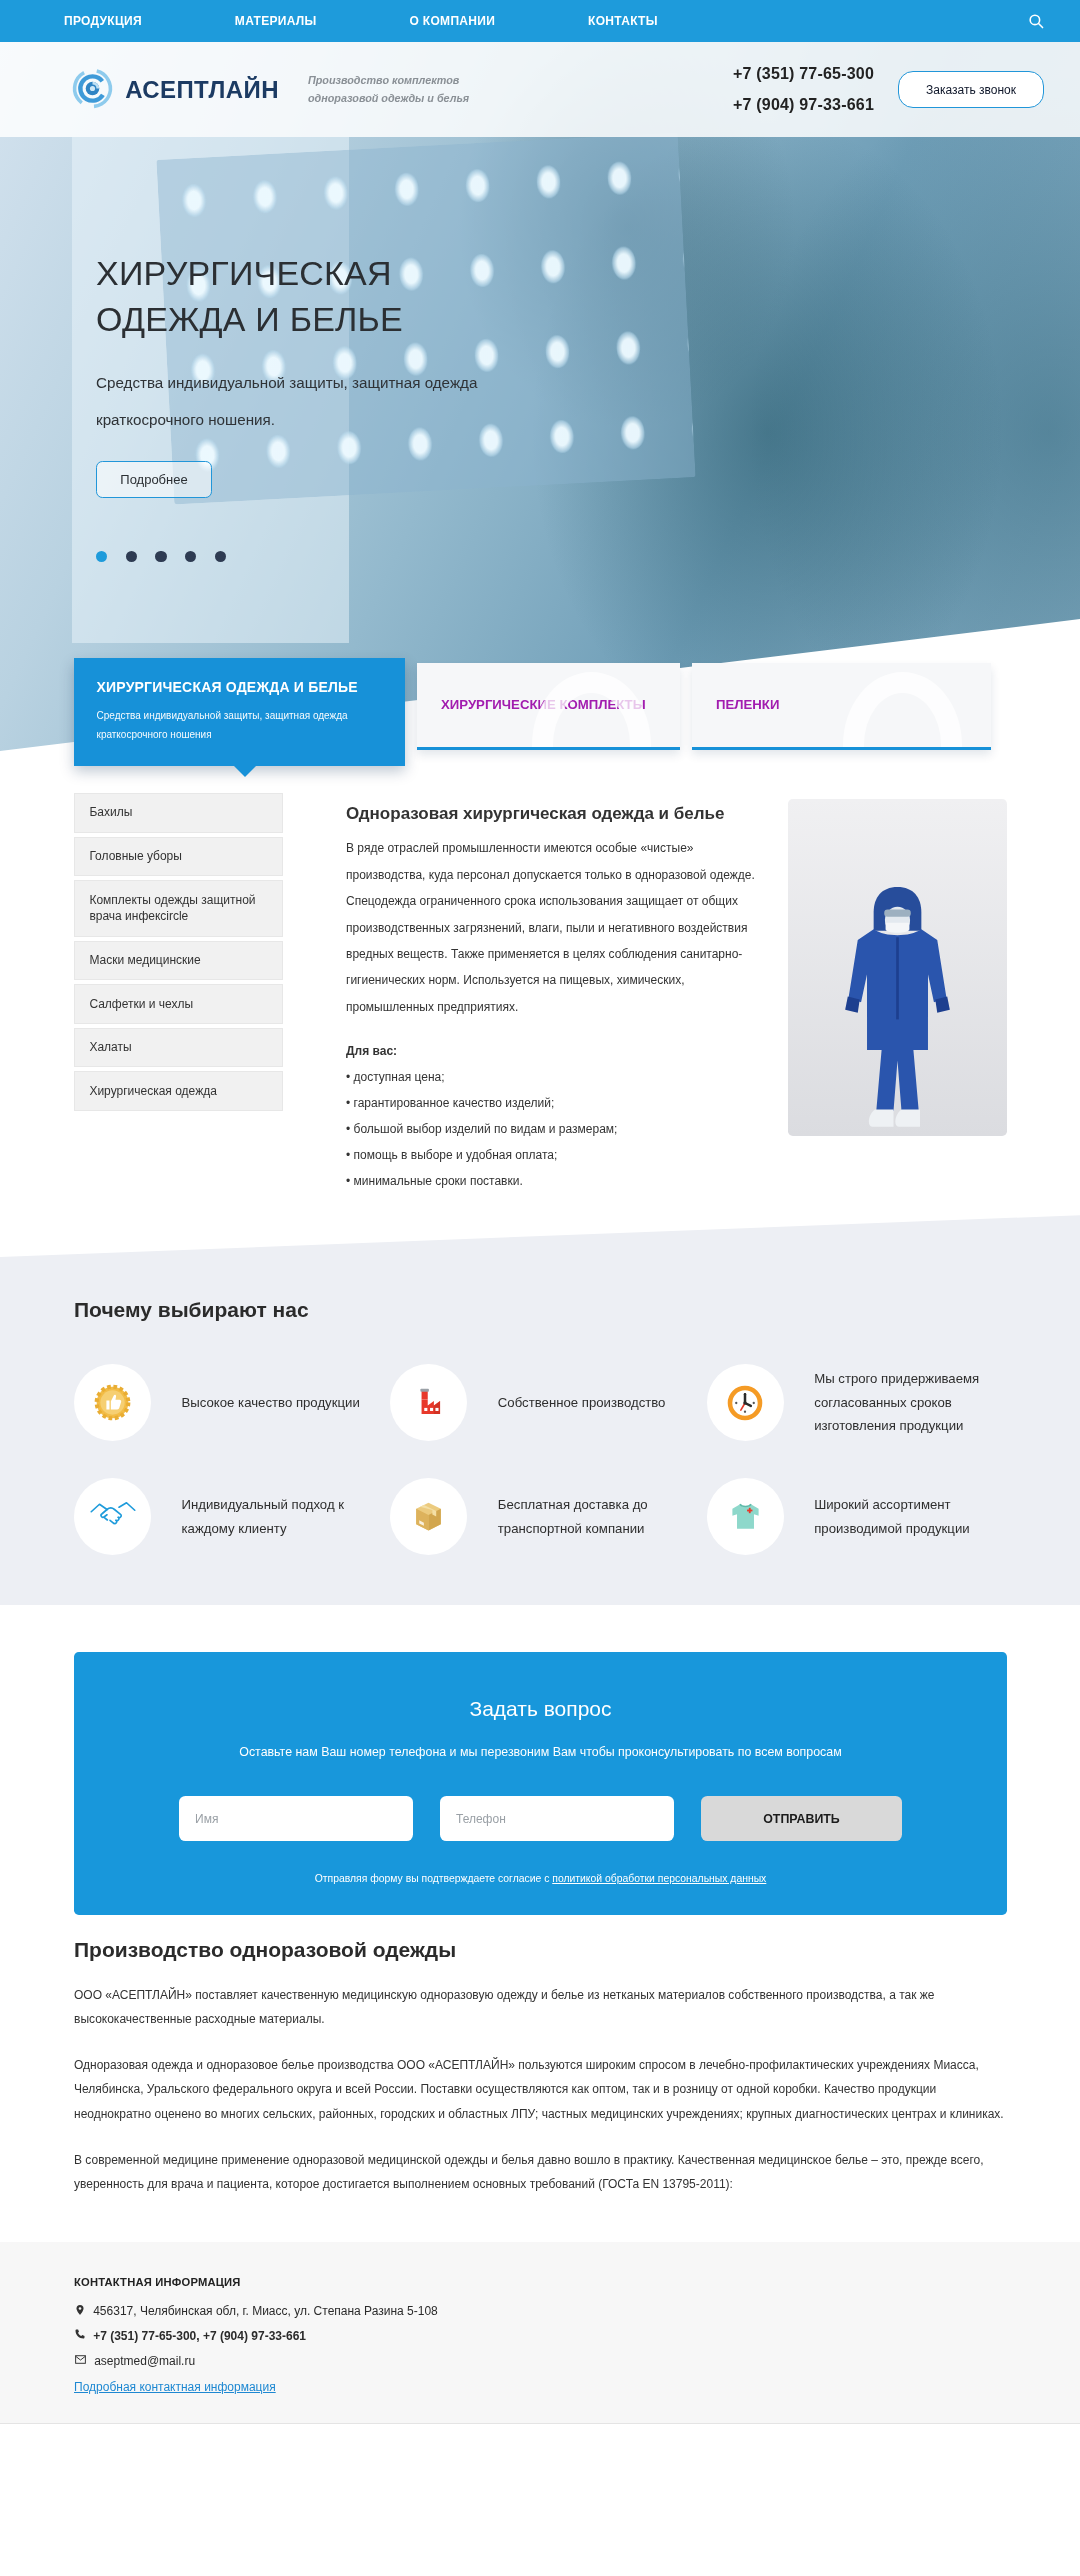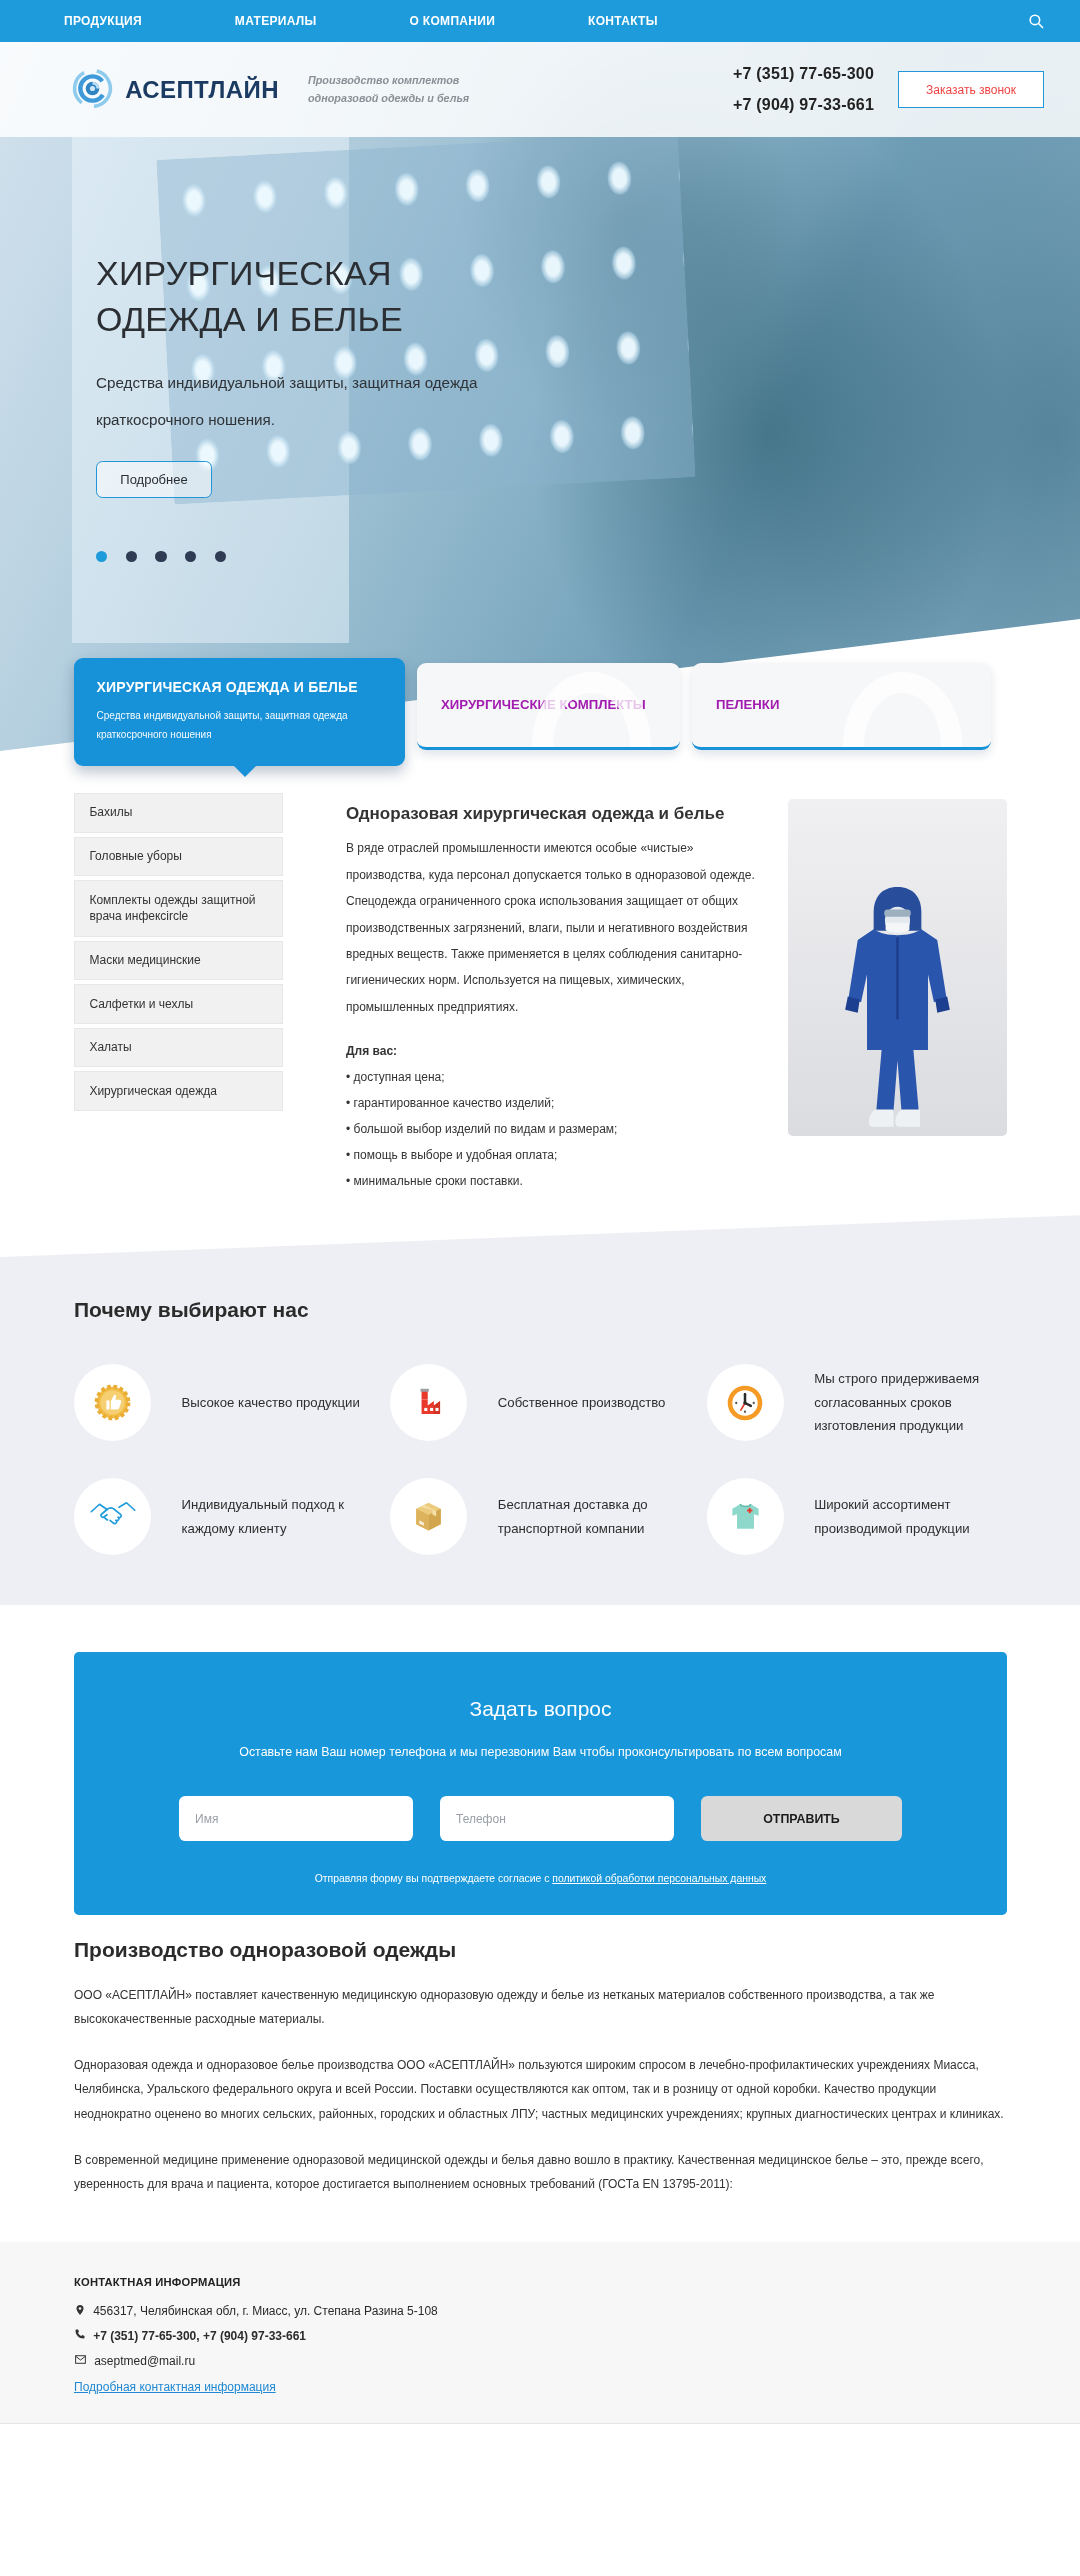--- a/index.html
+++ b/index.html
@@ -28,33 +28,33 @@
     background-size:71px 85px; }
   .hero-wedge { position:absolute; left:0; bottom:0; width:100%; height:132px; background:#fff;
     clip-path:polygon(0 100%, 100% 0, 100% 100%); }
 
   
   .hdr { position:relative; z-index:3; height:95px; background:rgba(255,255,255,.84); display:flex; align-items:center; padding:0 37px 0 71px; }
   .brand { display:flex; align-items:center; gap:11.2px; cursor:pointer; }
   .brandname { font-size:24px; font-weight:700; color:#1c3b63; letter-spacing:0.4px; }
   .tagline { margin-left:29px; width:173px; font-size:10.8px; font-style:italic; font-weight:700; color:#8a9096; line-height:1.6; }
   .phones { margin-left:auto; font-size:16px; font-weight:700; color:#222; line-height:1.9; letter-spacing:0.2px; }
-  .callback { margin-left:24px; width:146px; height:37px; background:#fff; border:1.6px solid #2196d9; border-radius:0; font-size:12px; color:#ef4444; font-family:inherit; cursor:pointer; }
+  .callback { margin-left:24px; width:146px; height:37px; background:#fff; border:1.6px solid #2196d9; border-radius:15px; font-size:12px; color:#0f172a; font-family:inherit; cursor:pointer; }
 
   .hero-content { position:relative; z-index:2; padding:114px 16px 0 96px; }
   .hero-content h1 { margin:0; font-size:34px; font-weight:400; color:#2b2f33; line-height:1.35; letter-spacing:0.2px; }
   .hero-sub { margin:21px 0 0; width:465px; font-size:15.2px; color:#2f3337; line-height:2.45; }
   .more { margin-top:22.5px; width:116px; height:37px; border:1.6px solid #2196d9; border-radius:6.4px; background:rgba(255,255,255,.55); font-size:13px; color:#2b2f33; font-family:inherit; cursor:pointer; }
   .dots { margin-top:53px; display:flex; gap:18.5px; }
   .dot { width:11.2px; height:11.2px; border-radius:50%; background:#2e3b52; cursor:pointer; }
   .dot.active { background:#1e9bdb; }
 
   
   .tabsrow { position:absolute; z-index:4; left:74px; top:616px; display:flex; gap:12px; align-items:flex-start; }
-  .tab { border-radius:9px; cursor:pointer; }
+  .tab { border-radius:0; cursor:pointer; }
   .tab-active { width:331px; min-height:108px; background:#1791d8; color:#fff; padding:21px 22.5px 16px; position:relative; box-shadow:0 6.4px 13px rgba(0,40,80,.25); }
   .tab-active::after { content:""; position:absolute; left:160px; top:100%; border:11.2px solid transparent; border-top-color:#1791d8; }
   .tab-t { font-size:14px; font-weight:700; letter-spacing:0.2px; }
   .tab-s { margin-top:12px; font-size:10px; line-height:1.85; opacity:.96; }
   .tab-idle { margin-top:4.8px; height:87px; background:#f6f7f9; border-bottom:3.2px solid #1791d8; display:flex; align-items:center; padding:0 24px; font-weight:700; font-size:13.2px; color:#a21caf; box-shadow:0 4.8px 9.6px rgba(0,40,80,.12); position:relative; overflow:hidden; }
   .tab-idle::after { content:""; position:absolute; right:29px; top:9.6px; width:77px; height:104px; border-radius:50%; border:21px solid rgba(255,255,255,.75); }
   .tab-kits { width:263px; }
   .tab-diapers { width:299px; }
 
   

